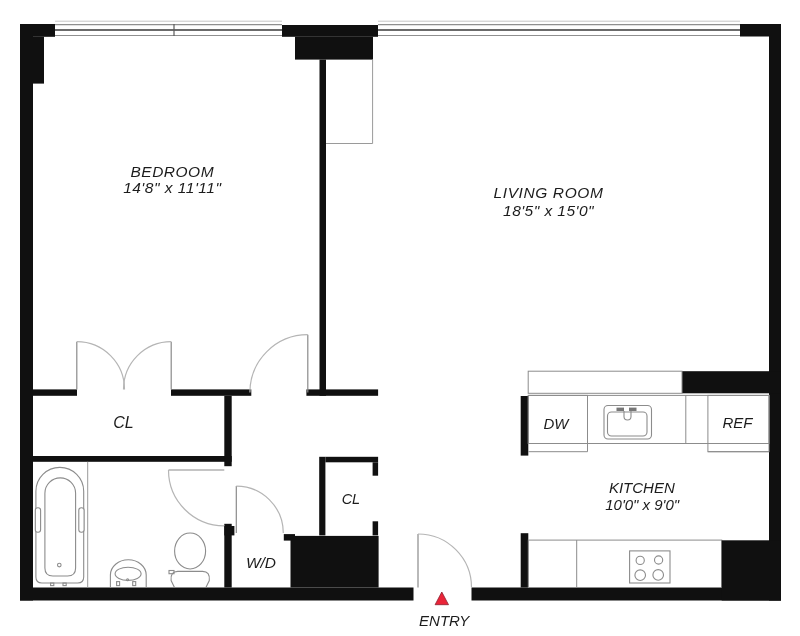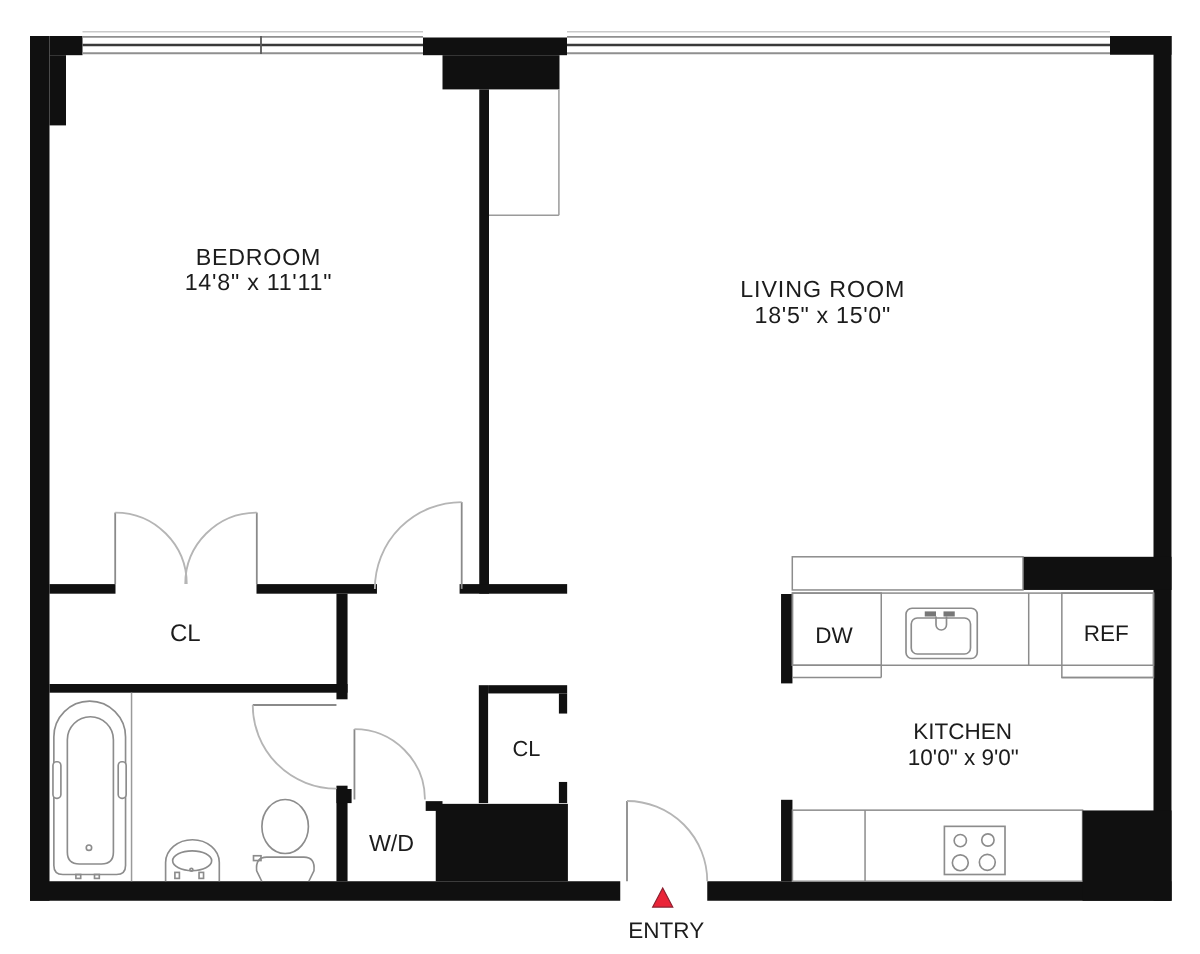--- a/index.html
+++ b/index.html
@@ -1,16 +1,16 @@
 <!DOCTYPE html>
 <html><head>
 <meta charset="utf-8">
 <style>
   html,body{margin:0;padding:0;background:#ffffff;}
-  .wrap{width:800px;height:636px;position:relative;background:#ffffff;}
+  .wrap{width:800px;height:636px;position:relative;background:#ffffff;font-style:italic;}
   text{font-family:"Liberation Sans", sans-serif;fill:#1c1c1c;}
 </style>
 </head>
 <body>
 <div class="wrap">
 <svg width="800" height="636" viewBox="0 0 800 636">
 
   <rect x="0" y="0" width="800" height="636" fill="#ffffff"></rect>
 
   <g fill="#101010">

